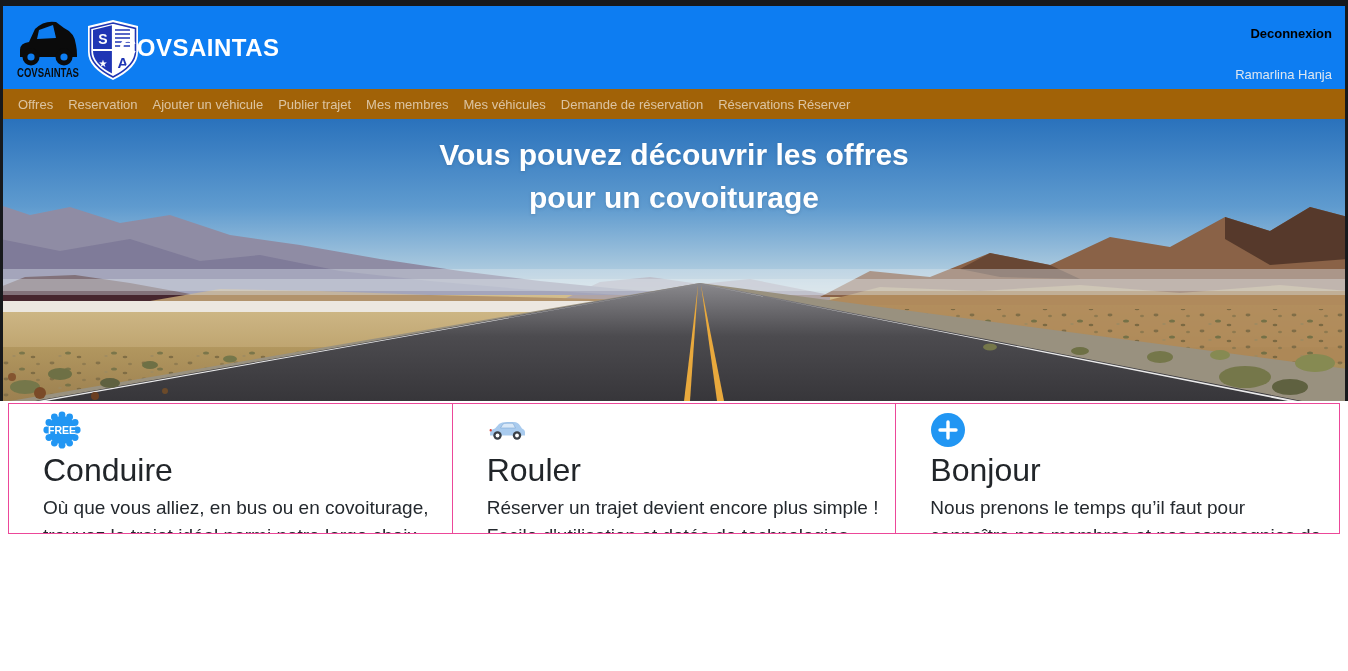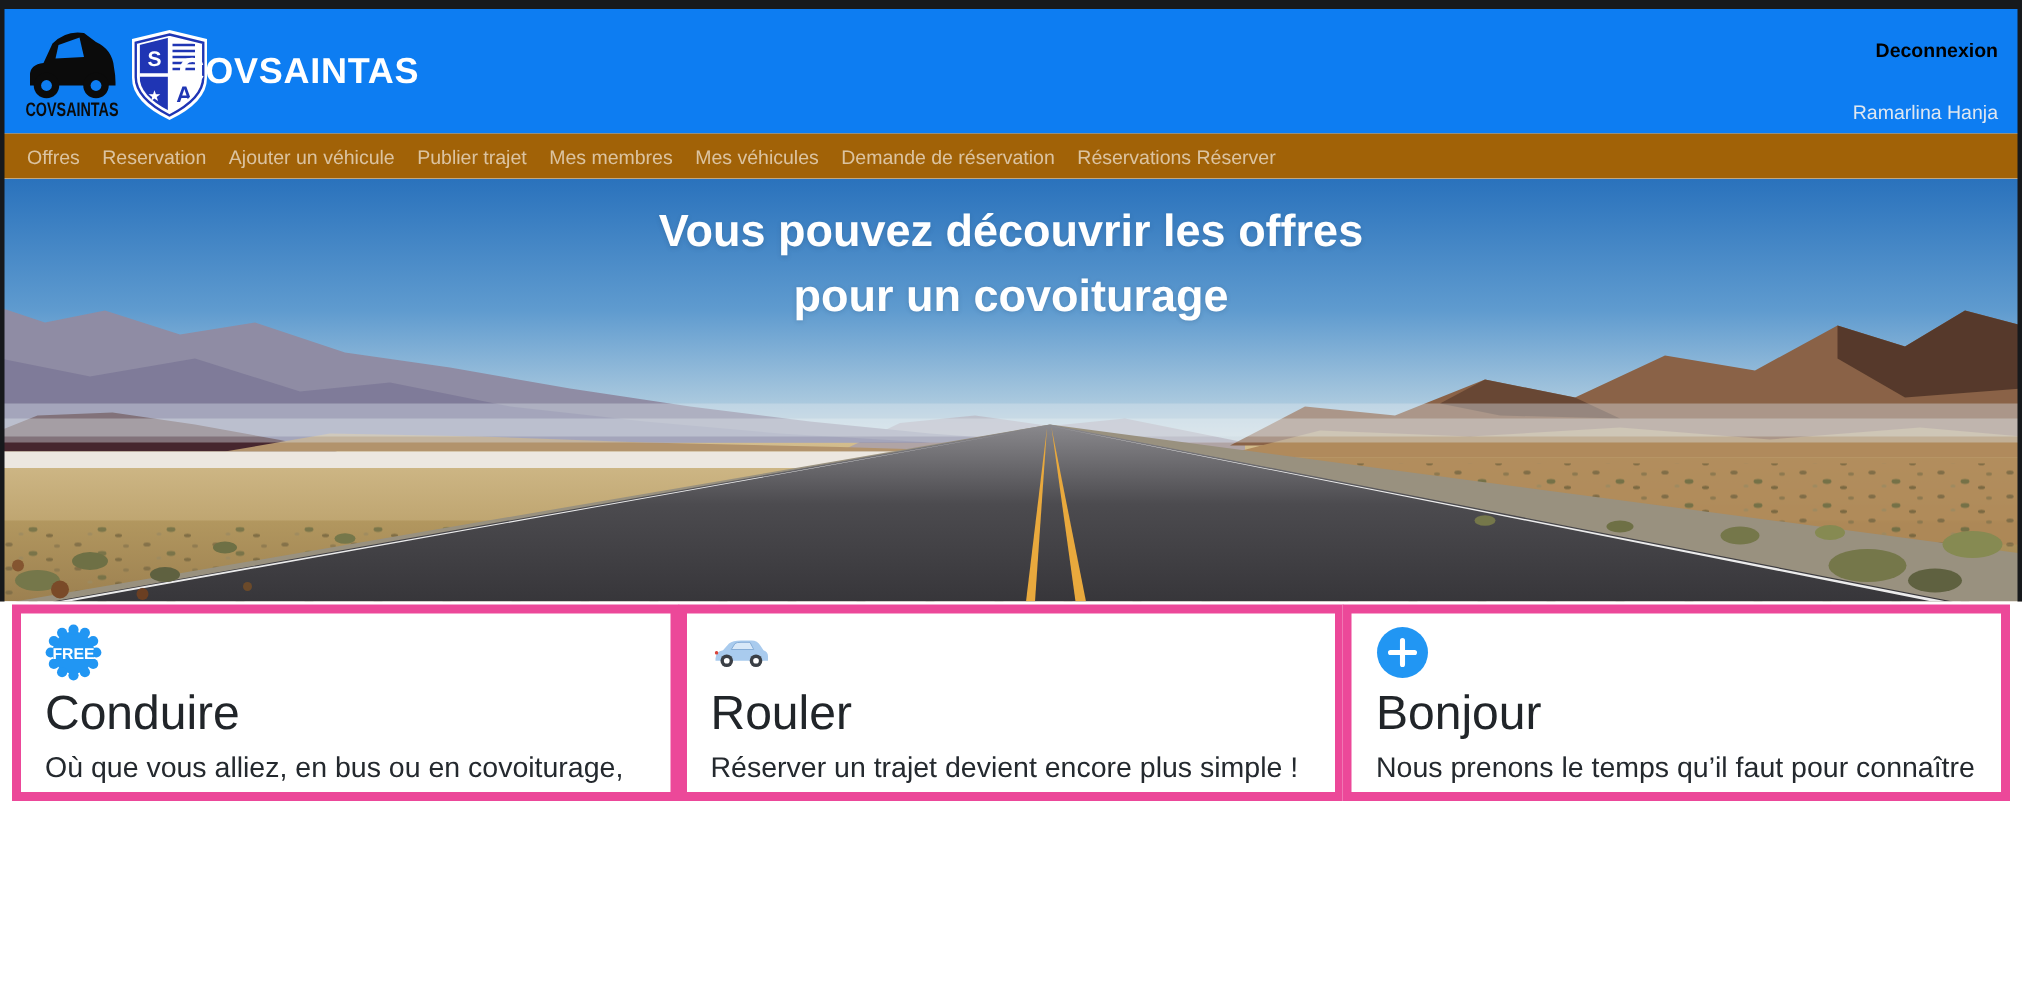--- a/index.html
+++ b/index.html
@@ -29,21 +29,21 @@
 
   
   .hero { position:absolute; top:119px; left:0; width:1348px; height:282px; overflow:hidden; }
   .hero svg { display:block; width:100%; height:100%; }
   .hero-title { position:absolute; top:14px; left:0; width:100%; text-align:center;
                 color:#ffffff; font-size:30px; font-weight:700; line-height:43px;
                 text-shadow:0 1px 3px rgba(40,80,120,.25); }
 
   
   .cards { position:absolute; top:403px; left:8px; width:1332px; height:131px; display:flex; }
-  .card { flex:1 1 0; background:#fff; border:6px solid #ec4899; padding:6px 16px 10px 16px; overflow:hidden; }
+  .card { flex:1 1 0; background:#fff; border:1px solid #ec4899; padding:6px 16px 10px 34px; overflow:hidden; }
   .card + .card { margin-left:-1px; }
   .card-icon { height:40px; display:flex; align-items:center; }
   .card h3 { font-size:32px; font-weight:400; color:#212529; margin:2px 0 5px 0; line-height:1.15; }
   .card p { font-size:19px; line-height:1.5; color:#24292e; }
 </style>
 <title>COVSAINTAS</title></head>
 <body>
 
 <div id="app">
 

